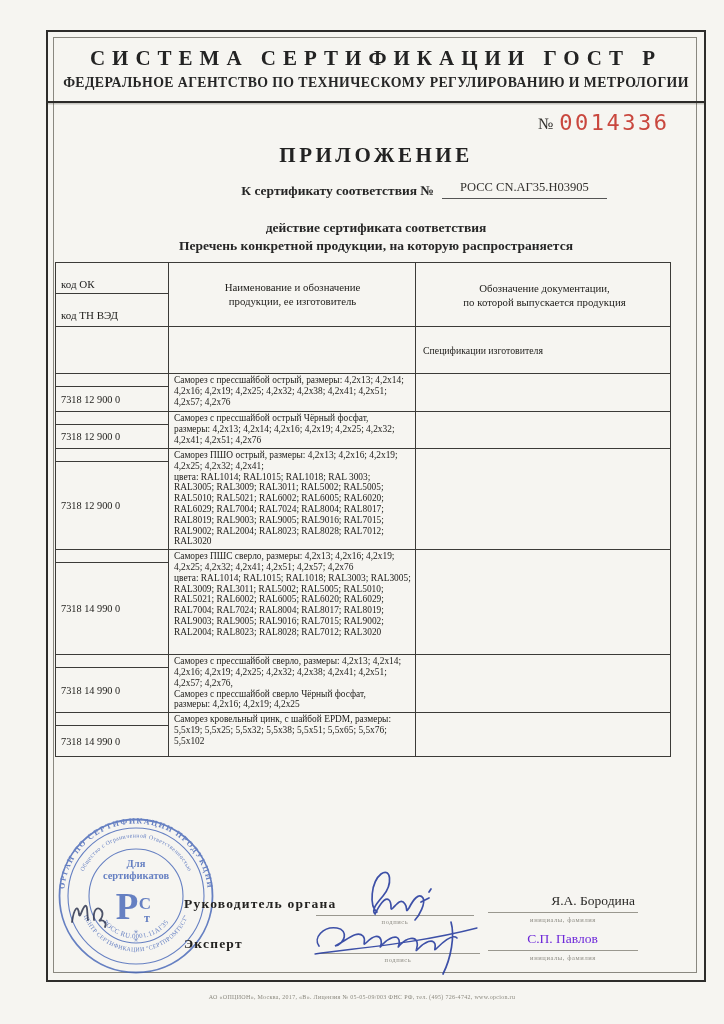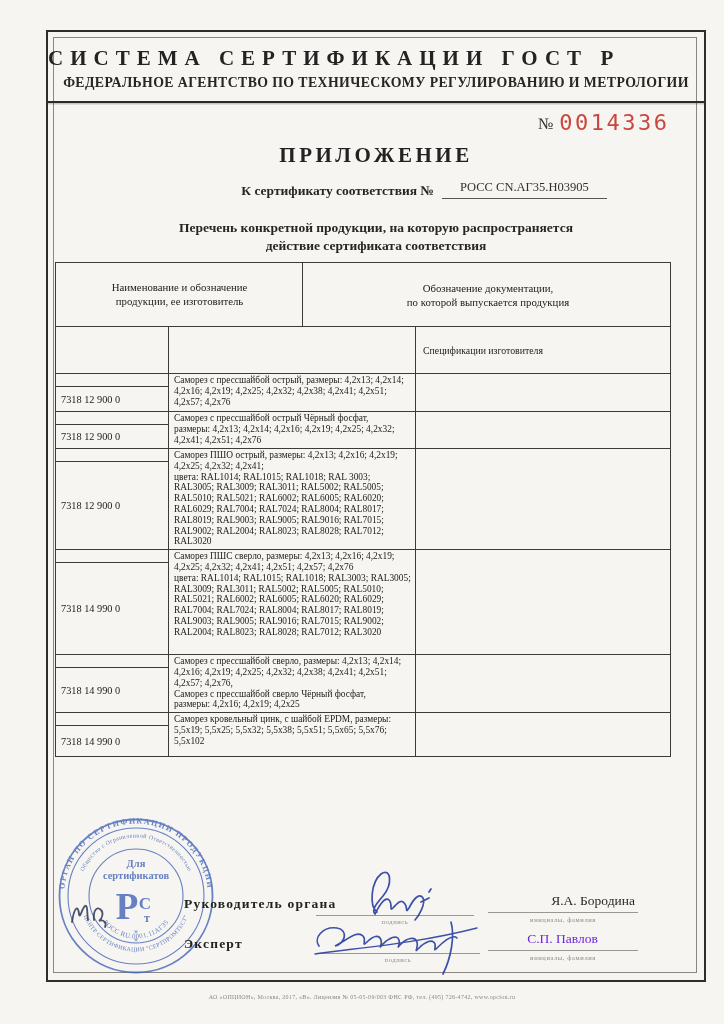--- a/index.html
+++ b/index.html
@@ -3,21 +3,21 @@
 <meta charset="utf-8">
 <style>
   html,body{margin:0;padding:0;background:#e8e6e1;}
   .page{position:relative;width:724px;height:1024px;background:#f6f5f1;overflow:hidden;
         font-family:"Liberation Serif",serif;color:#1c1c1c;}
   .abs{position:absolute;}
   
   .frame-outer{position:absolute;left:46px;top:30px;width:660px;height:952px;border:2.5px solid #2e2d2b;box-sizing:border-box;}
   .frame-inner{position:absolute;left:53px;top:37px;width:644px;height:936px;border:1px solid #8a8880;box-sizing:border-box;}
   
-  .sys-title{left:48px;top:46px;width:656px;text-align:left;font-size:21px;font-weight:700;letter-spacing:7px;color:#232323;}
+  .sys-title{left:48px;top:46px;width:656px;text-align:center;font-size:21px;font-weight:700;letter-spacing:7px;color:#232323;}
   .agency{left:48px;top:75px;width:656px;text-align:center;font-size:13.8px;font-weight:700;letter-spacing:.4px;color:#262626;}
   .hrule{left:48px;top:101px;width:656px;height:0;border-top:2.4px solid #2b2a28;box-shadow:0 1.5px 0 rgba(60,58,50,.25);}
   .serial{left:538px;top:110px;display:flex;align-items:flex-start;}
   .serial .no{font-size:16px;color:#33312e;margin-right:6px;margin-top:5px;}
   .serial .digits{font-family:"DejaVu Sans Mono",monospace;font-size:22px;letter-spacing:2.5px;color:#c9473e;font-weight:400;}
   .doc-title{left:48px;top:143px;width:656px;text-align:center;font-size:21px;font-weight:700;letter-spacing:3.5px;color:#222;}
   .cert-line{left:48px;top:180px;width:656px;display:flex;justify-content:center;align-items:flex-end;margin-left:48px;}
   .cert-line .lbl{font-size:13.5px;font-weight:600;color:#262626;}
   .cert-line .val{font-size:12.5px;color:#33312e;border-bottom:1.3px solid #555;padding:0 18px 3px;margin-left:8px;}
   .subtitle{left:48px;top:219px;width:656px;text-align:center;font-size:13.5px;font-weight:700;line-height:18px;color:#262626;}
@@ -78,26 +78,30 @@
   </div>
 
   <div class="abs doc-title">ПРИЛОЖЕНИЕ</div>
 
   <div class="abs cert-line">
     <span class="lbl">К сертификату соответствия №</span>
     <span class="val">РОСС CN.АГ35.Н03905</span>
   </div>
 
   <div class="abs subtitle">
+    <div>действие сертификата соответствия</div>
     <div>Перечень конкретной продукции,  на которую распространяется</div>
-    <div>действие сертификата соответствия</div>
   </div>
 
   <div class="abs ctable">
     <div class="trow th">
+      <div class="c1">
+        <div class="c1a">код ОК</div>
+        <div class="c1b">код ТН ВЭД</div>
+      </div>
       <div class="c2 pre">Наименование и обозначение
 продукции, ее изготовитель</div>
       <div class="c3 pre">Обозначение документации,
 по которой выпускается продукция</div>
     </div>
 
     <div class="trow r0">
       <div class="c1">
         <div class="c1b"></div>
         </div>

